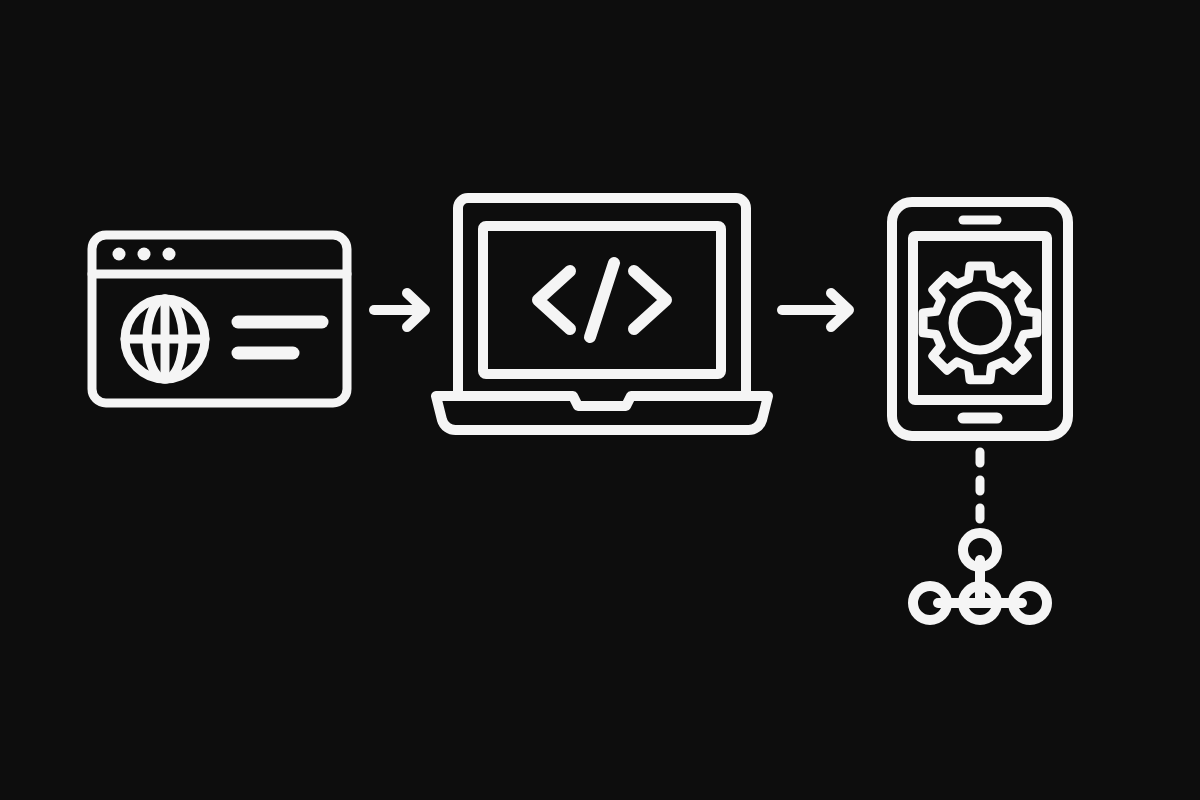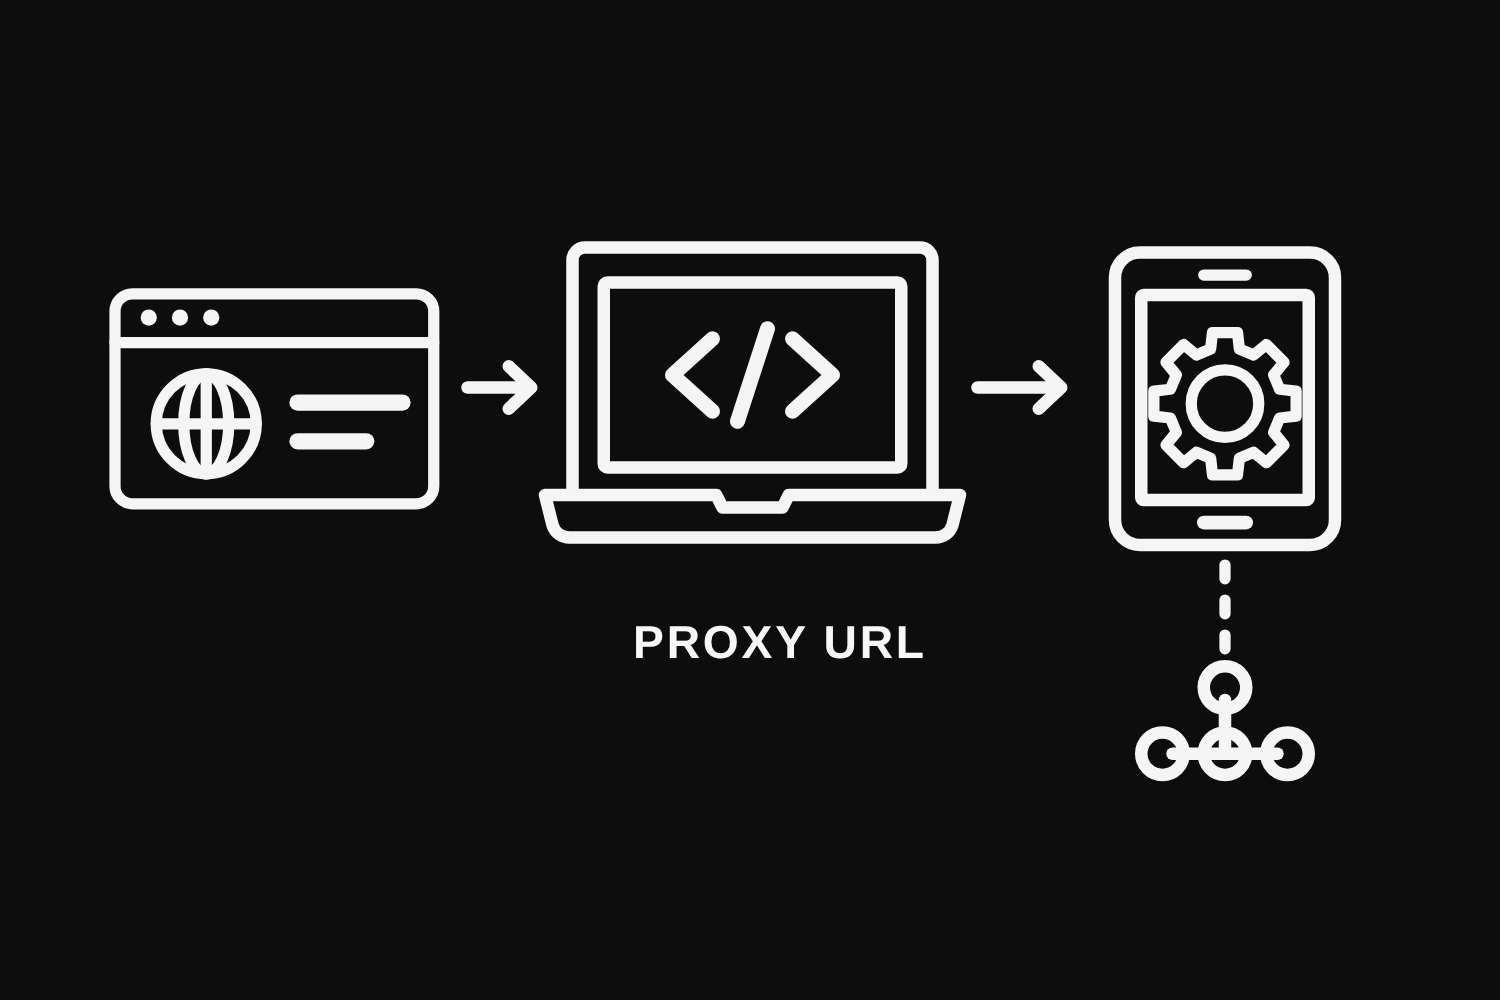--- a/index.html
+++ b/index.html
@@ -145,17 +145,14 @@
       <line class="stroke-shape" x1="938" y1="603" x2="1022" y2="603" stroke-width="10" style="stroke: rgb(245, 245, 245);"></line>
 
       <circle class="stroke-shape" cx="980" cy="550" r="17" stroke-width="10" style="stroke: rgb(245, 245, 245);"></circle>
       <circle class="stroke-shape" cx="980" cy="603" r="17" stroke-width="10" style="stroke: rgb(245, 245, 245);"></circle>
       <circle class="stroke-shape" cx="930" cy="603" r="17" stroke-width="10" style="stroke: rgb(245, 245, 245);"></circle>
       <circle class="stroke-shape" cx="1030" cy="603" r="17" stroke-width="10" style="stroke: rgb(245, 245, 245);"></circle>
     </g>
 
   </svg>
 
-  <div id="proxy-label">
-    <span id="proxy-label-inner">PROXY URL</span>
-  </div>
 
 </div>
 
 </body></html>

